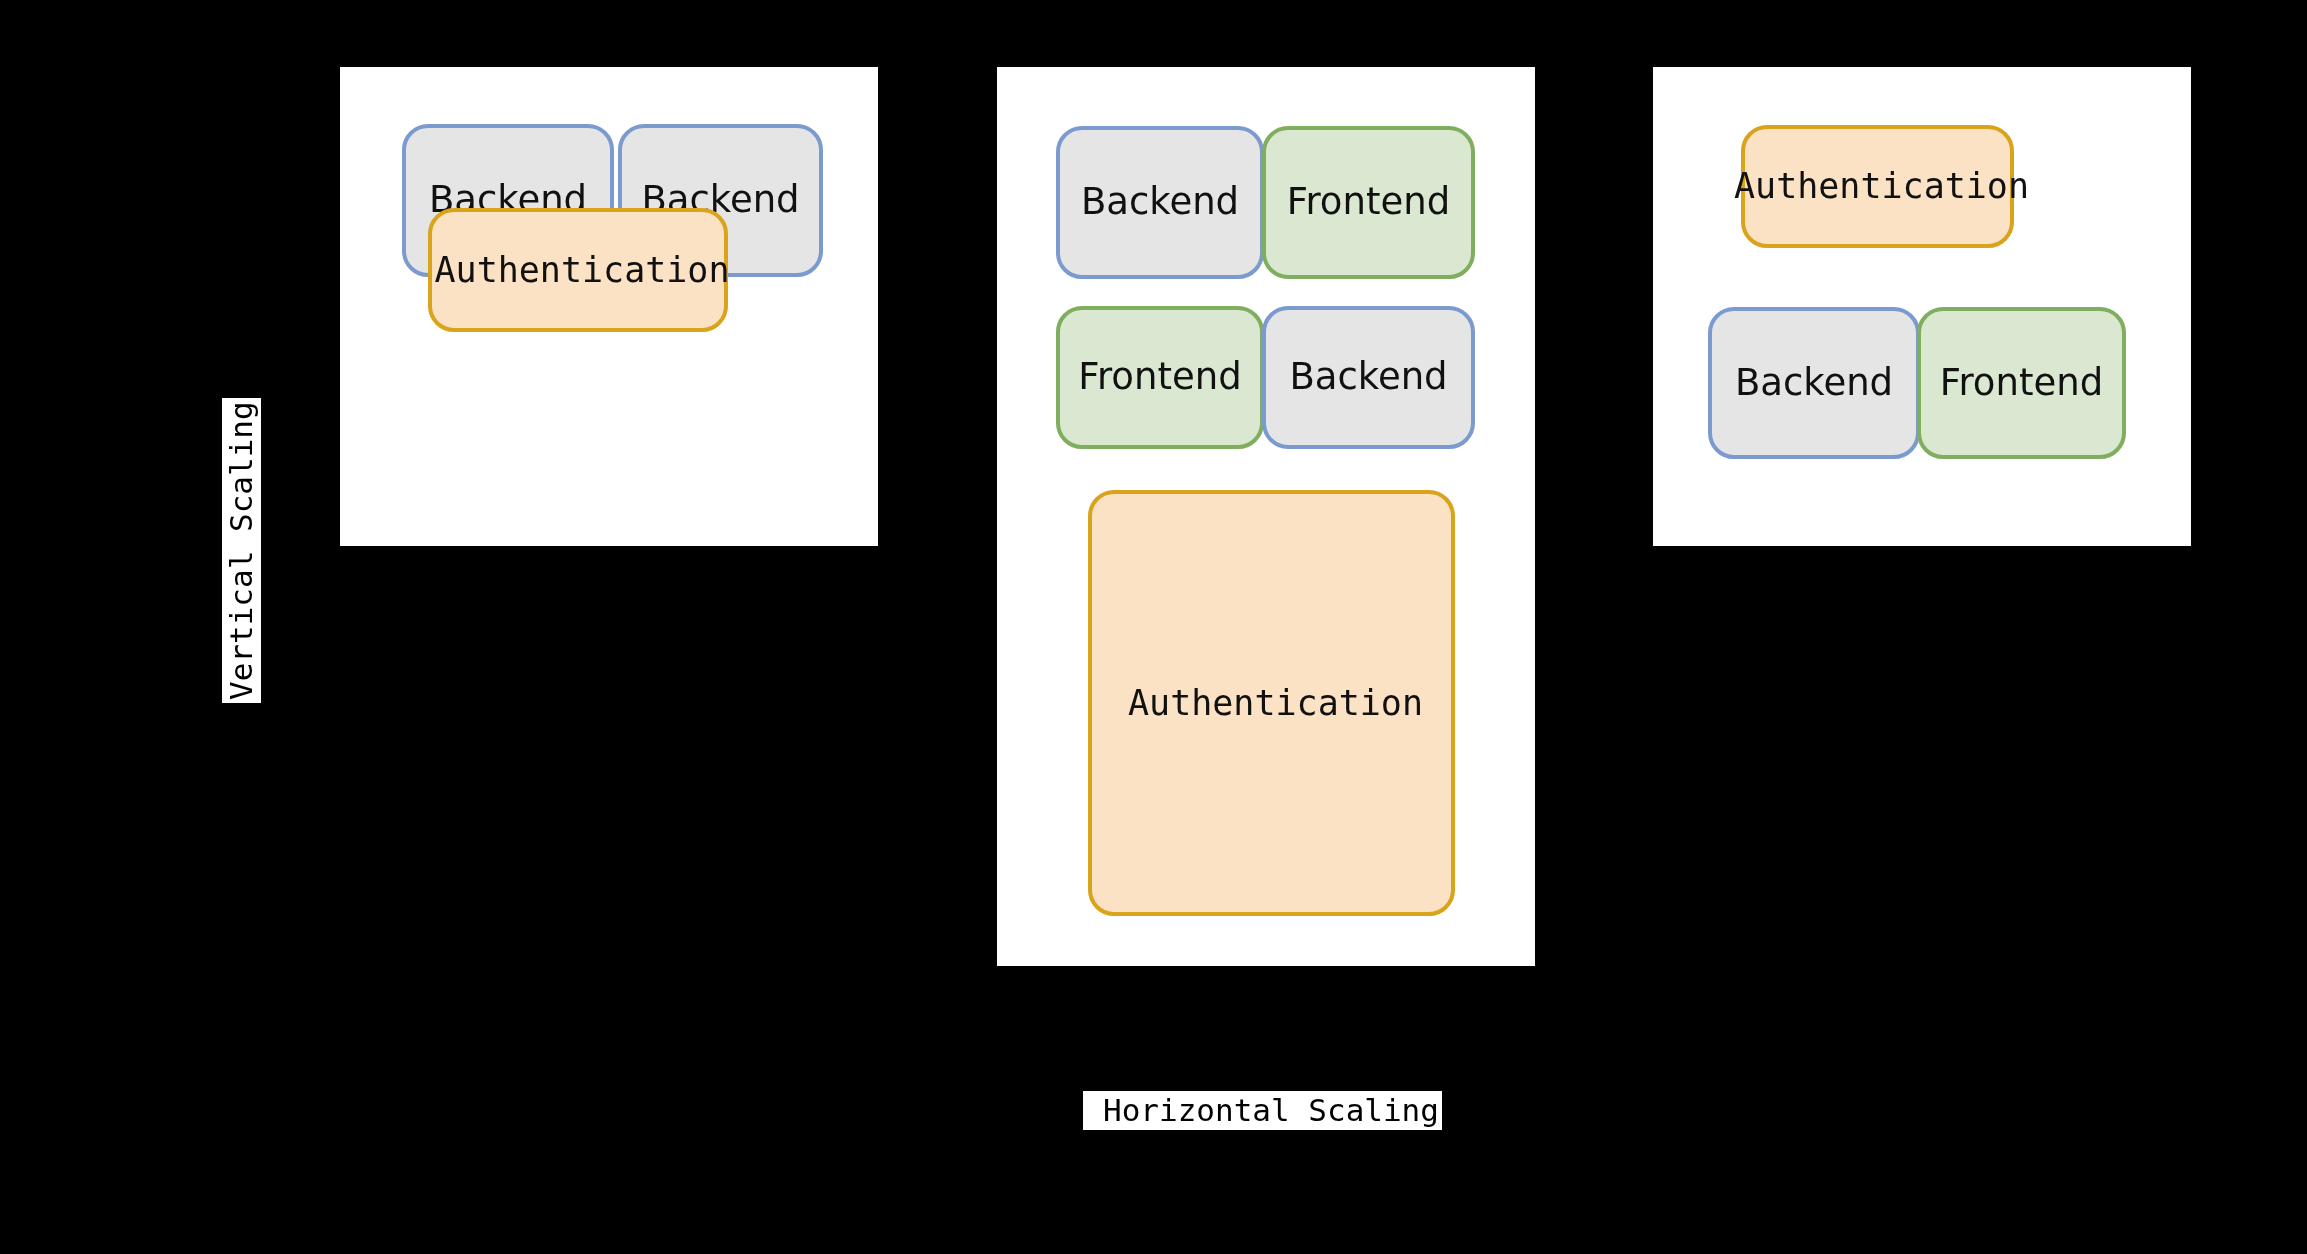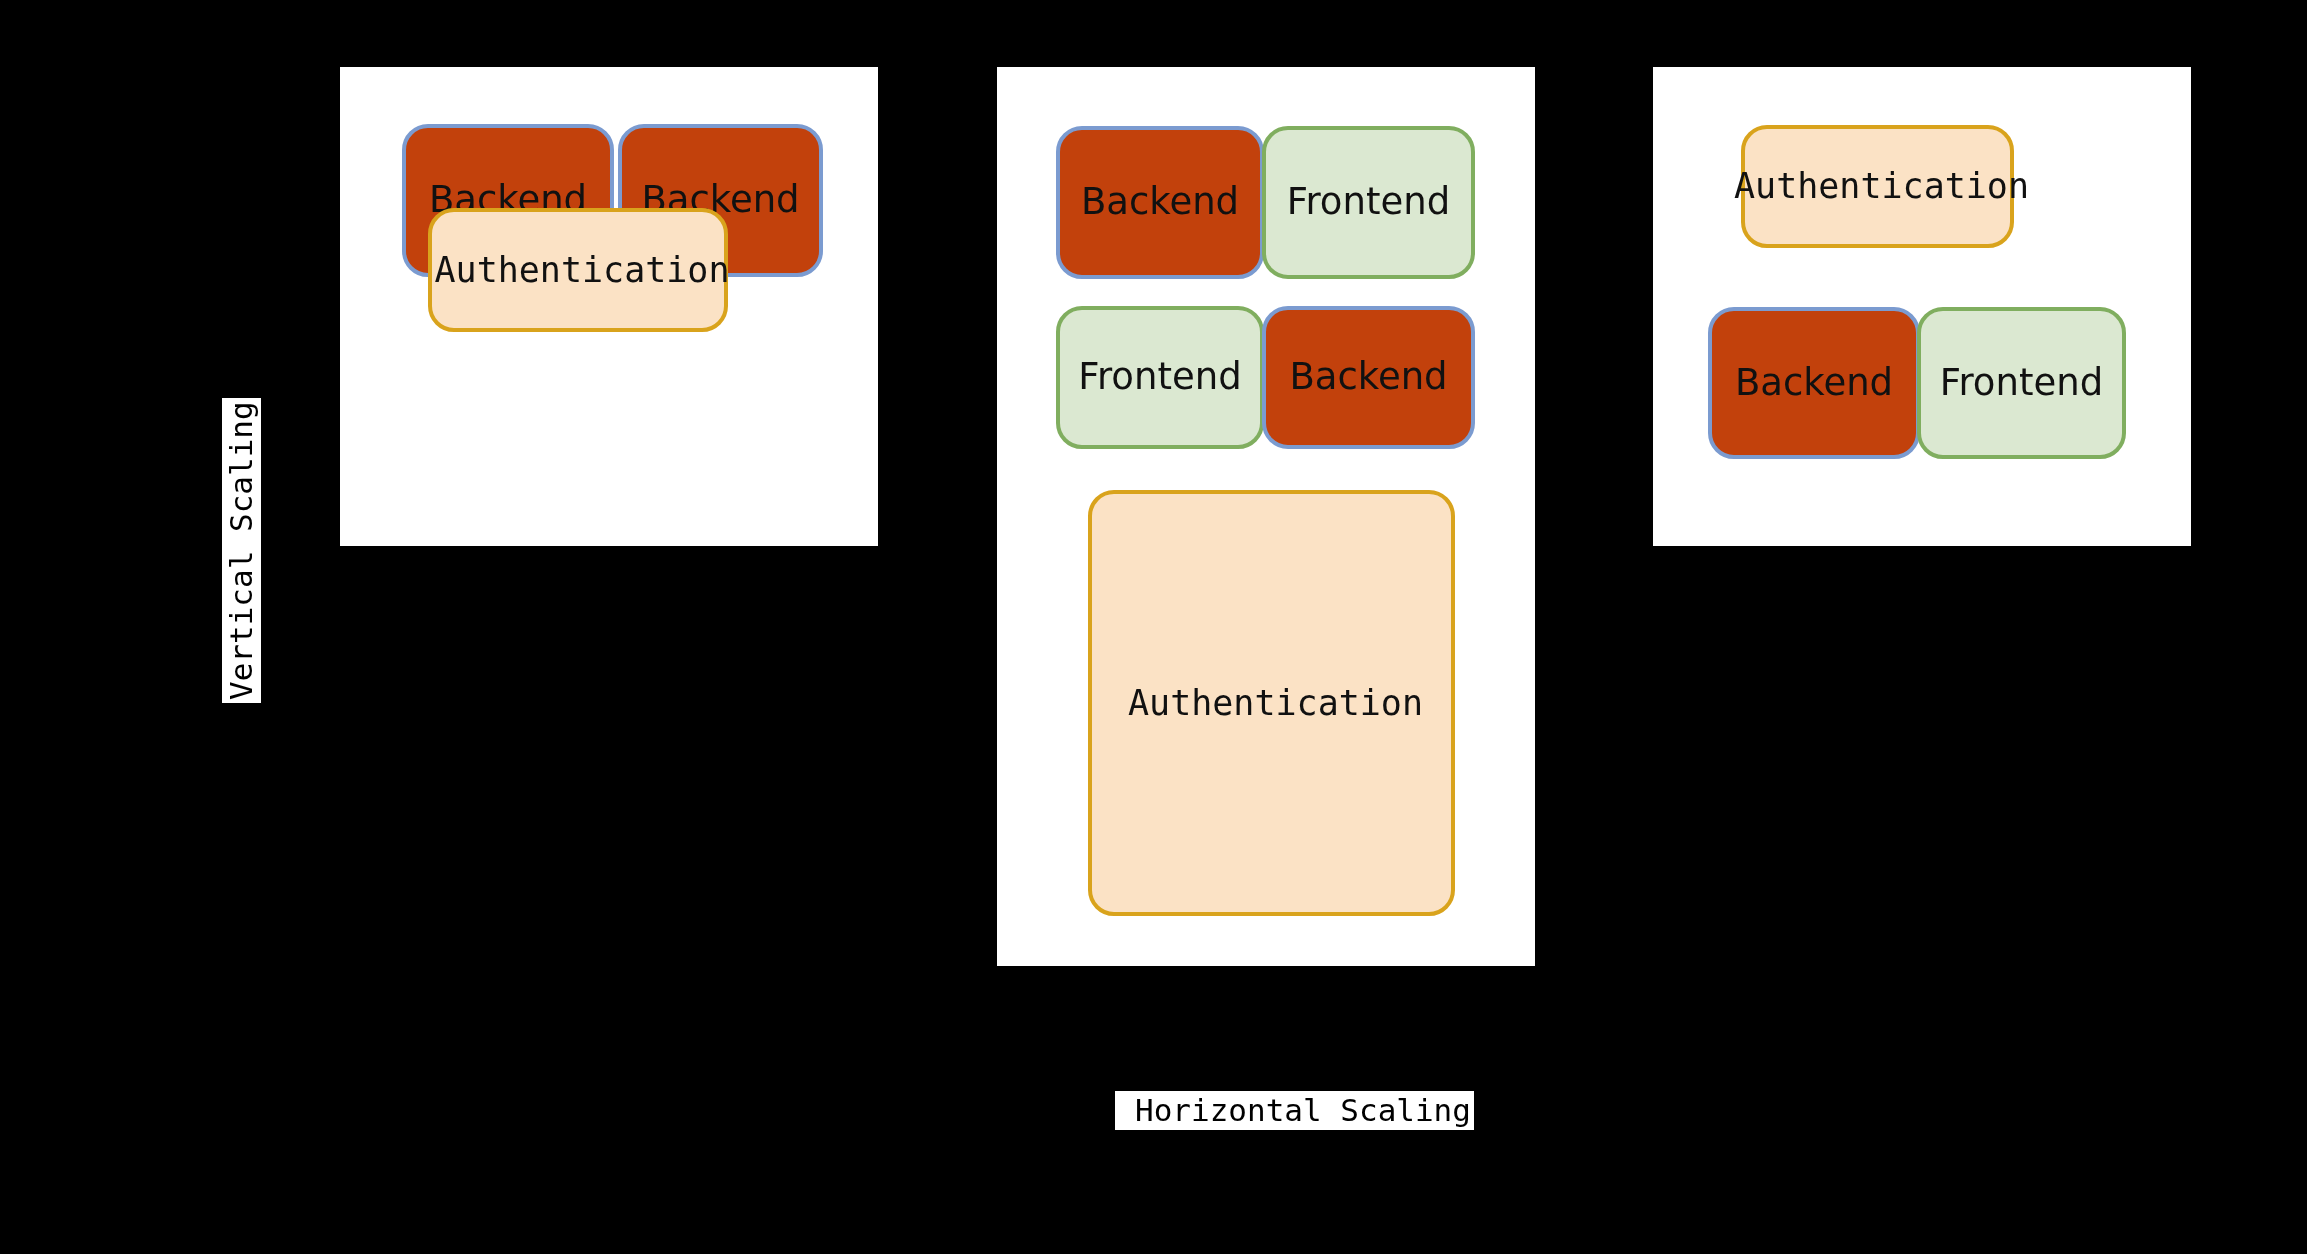--- a/index.html
+++ b/index.html
@@ -28,21 +28,21 @@
     display:flex;
     align-items:center;
     justify-content:center;
     text-align:center;
     color:#111111;
     line-height:1.05;
   }
   .node .lbl{display:block;white-space:nowrap;}
 
   
-  .fill-blue  {background:#c2410c;border-color:#7b9bd0;}
+  .fill-blue  {background:#e5e5e5;border-color:#7b9bd0;}
   .fill-green {background:#dbe8d1;border-color:#80ae5f;}
   .fill-orange{background:#fbe2c5;border-color:#d9a31c;padding-left:8px;}
 
   
   .font-sans{font-family:"DejaVu Sans", sans-serif;}
   .font-mono{font-family:"DejaVu Sans Mono","Liberation Mono", monospace;}
 
   .axis-label{
     position:absolute;
     background:#ffffff;
@@ -54,21 +54,21 @@
     white-space:nowrap;
     padding:1px 3px;
     box-sizing:border-box;
   }
   #axis-vertical{
     left:222px;top:425px;
     transform-origin:left top;
     transform:rotate(-90deg) translateX(-278px);
   }
   #axis-horizontal{
-    left:1115px;top:1091px;padding-left:20px;
+    left:1083px;top:1091px;padding-left:20px;
   }
 </style>
 </head>
 <body>
 
 <div id="canvas">
 
   <div class="panel" id="panel-1" style="left:340px;top:67px;width:538px;height:479px;">
 
     <div class="node fill-blue font-sans" style="left:62px;top:57px;width:212px;height:153px;font-size:37px;">

